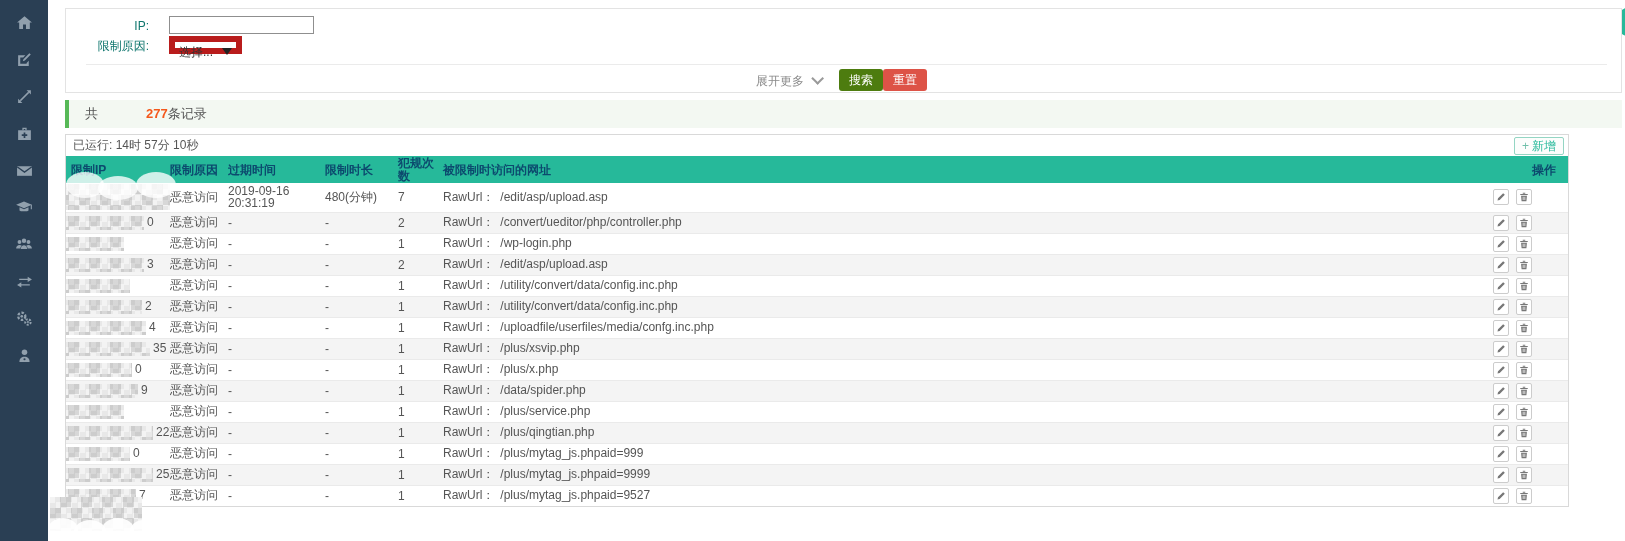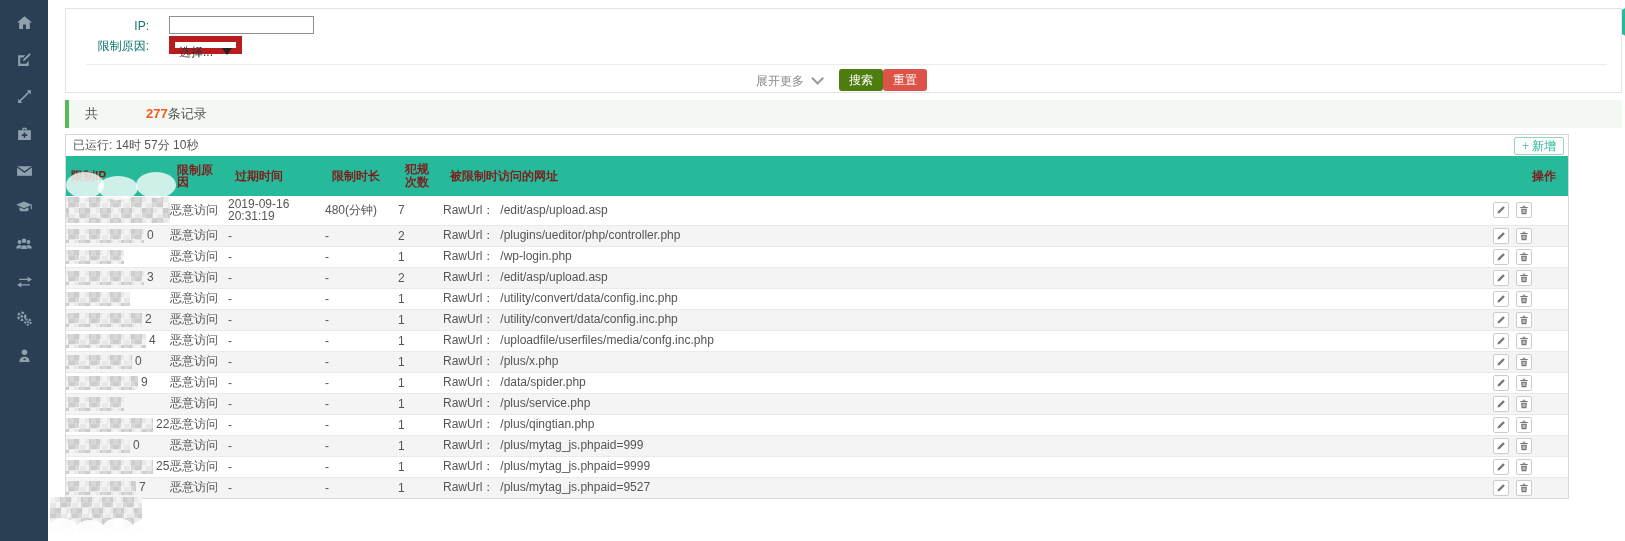--- a/index.html
+++ b/index.html
@@ -42,22 +42,22 @@
   .count-bar b { color:#f4581c; font-weight:bold;margin-left:48px; }
 
   
   .table-panel { position:absolute; left:65px; top:134px; width:1504px; background:#fff; border:1px solid #d9d9d9; }
   .runtime-bar { position:relative; height:21px; line-height:21px; padding-left:7px; color:#555; }
   .add-btn { position:absolute; right:4px; top:2px; height:18px; line-height:16px; background:#fcfdfc;
     border:1px solid #94d5c3; color:#26b99a; border-radius:2px; padding:0 7px; cursor:pointer; font-family:inherit; font-size:12px; }
   .add-btn .plus { color:#6fbfa9; margin-right:3px; }
 
   table { width:100%; border-collapse:collapse; table-layout:fixed; }
-  thead th { background:#26b99a; color:#7f1d1d; font-weight:bold; text-align:left; height:27px;
-    font-size:12px; line-height:12px; padding:7px; vertical-align:middle; }
+  thead th { background:#26b99a; color:#0c4a6e; font-weight:bold; text-align:left; height:27px;
+    font-size:12px; line-height:12px; padding:0; vertical-align:middle; }
   th.h-ip { padding-left:5px; }
   th.h-count { line-height:13px; }
   th.h-ops { text-align:right; padding-right:12px; }
   tbody td { height:21px; font-size:12px; color:#555; padding:0; vertical-align:middle; overflow:hidden; white-space:nowrap; }
   tbody tr { background:#fff; }
   tbody tr:nth-child(even) { background:#f4f4f4; }
   tbody tr + tr td { border-top:1px solid #eaeaea; }
   tr.tall td { height:29px; }
   tr.tall td.c-expire { white-space:normal; line-height:12px; }
 
@@ -225,21 +225,21 @@
               </svg></button>
     </td>
   </tr>
         <tr>
     <td class="c-ip"><span class="censor" style="width: 86px;"></span><span class="ip-tail">0</span></td>
     <td class="c-reason">恶意访问</td>
     <td class="c-expire">-</td>
     <td class="c-duration">-</td>
     <td class="c-count">2</td>
     <td class="c-url">
-      <span class="url-prefix">RawUrl：</span><span>/plugins/ueditor/php/controller.php</span>
+      <span class="url-prefix">RawUrl：</span><span>/convert/ueditor/php/controller.php</span>
     </td>
     <td class="op-cell">
       <button class="icon-btn"><svg width="10" height="10" viewBox="0 0 12 12">
                 <path fill="#777" d="M8.6 1.4l2 2L4.4 9.6l-2.6.6.6-2.6 6.2-6.2z"></path>
               </svg></button>
       <button class="icon-btn"><svg width="10" height="10" viewBox="0 0 12 12">
                 <path fill="#777" d="M1.5 2.5h9v1h-9v-1zM4.5 1h3v1h-3V1zM2.5 4.5h7l-.6 6.5H3.1l-.6-6.5zm2 1.2v4h.9v-4h-.9zm2.1 0v4h.9v-4h-.9z"></path>
               </svg></button>
     </td>
   </tr>
@@ -316,20 +316,38 @@
     </td>
   </tr>
         <tr>
     <td class="c-ip"><span class="censor" style="width: 88px;"></span><span class="ip-tail">4</span></td>
     <td class="c-reason">恶意访问</td>
     <td class="c-expire">-</td>
     <td class="c-duration">-</td>
     <td class="c-count">1</td>
     <td class="c-url">
       <span class="url-prefix">RawUrl：</span><span>/uploadfile/userfiles/media/confg.inc.php</span>
+    </td>
+    <td class="op-cell">
+      <button class="icon-btn"><svg width="10" height="10" viewBox="0 0 12 12">
+                <path fill="#777" d="M8.6 1.4l2 2L4.4 9.6l-2.6.6.6-2.6 6.2-6.2z"></path>
+              </svg></button>
+      <button class="icon-btn"><svg width="10" height="10" viewBox="0 0 12 12">
+                <path fill="#777" d="M1.5 2.5h9v1h-9v-1zM4.5 1h3v1h-3V1zM2.5 4.5h7l-.6 6.5H3.1l-.6-6.5zm2 1.2v4h.9v-4h-.9zm2.1 0v4h.9v-4h-.9z"></path>
+              </svg></button>
+    </td>
+  </tr>
+        <tr>
+    <td class="c-ip"><span class="censor" style="width: 92px;"></span><span class="ip-tail">35</span></td>
+    <td class="c-reason">恶意访问</td>
+    <td class="c-expire">-</td>
+    <td class="c-duration">-</td>
+    <td class="c-count">1</td>
+    <td class="c-url">
+      <span class="url-prefix">RawUrl：</span><span>/plus/xsvip.php</span>
     </td>
     <td class="op-cell">
       <button class="icon-btn"><svg width="10" height="10" viewBox="0 0 12 12">
                 <path fill="#777" d="M8.6 1.4l2 2L4.4 9.6l-2.6.6.6-2.6 6.2-6.2z"></path>
               </svg></button>
       <button class="icon-btn"><svg width="10" height="10" viewBox="0 0 12 12">
                 <path fill="#777" d="M1.5 2.5h9v1h-9v-1zM4.5 1h3v1h-3V1zM2.5 4.5h7l-.6 6.5H3.1l-.6-6.5zm2 1.2v4h.9v-4h-.9zm2.1 0v4h.9v-4h-.9z"></path>
               </svg></button>
     </td>
   </tr>

